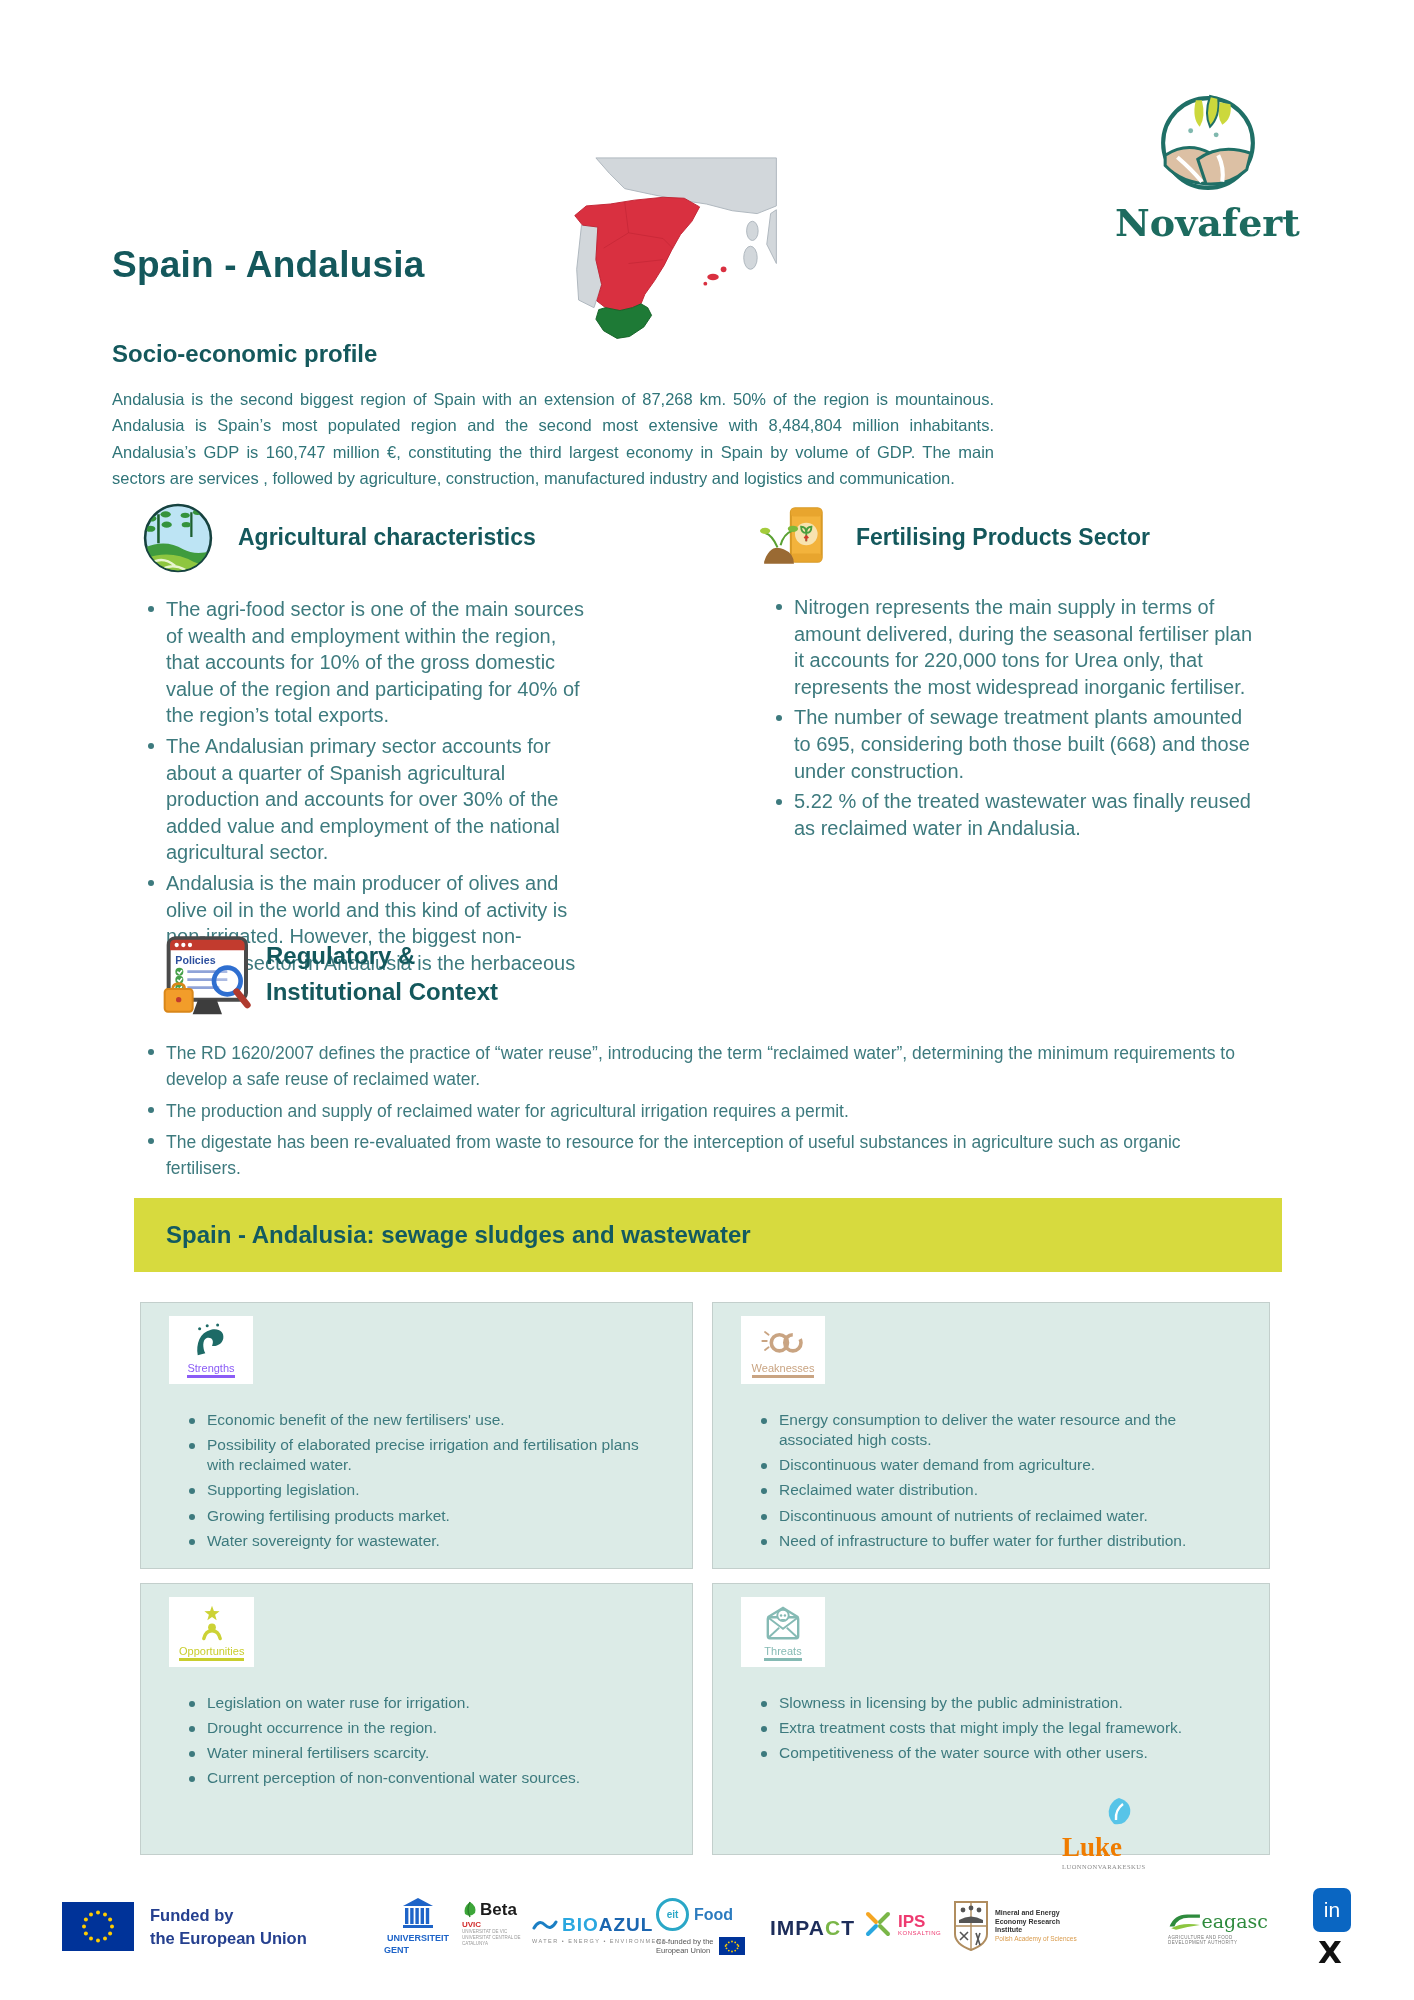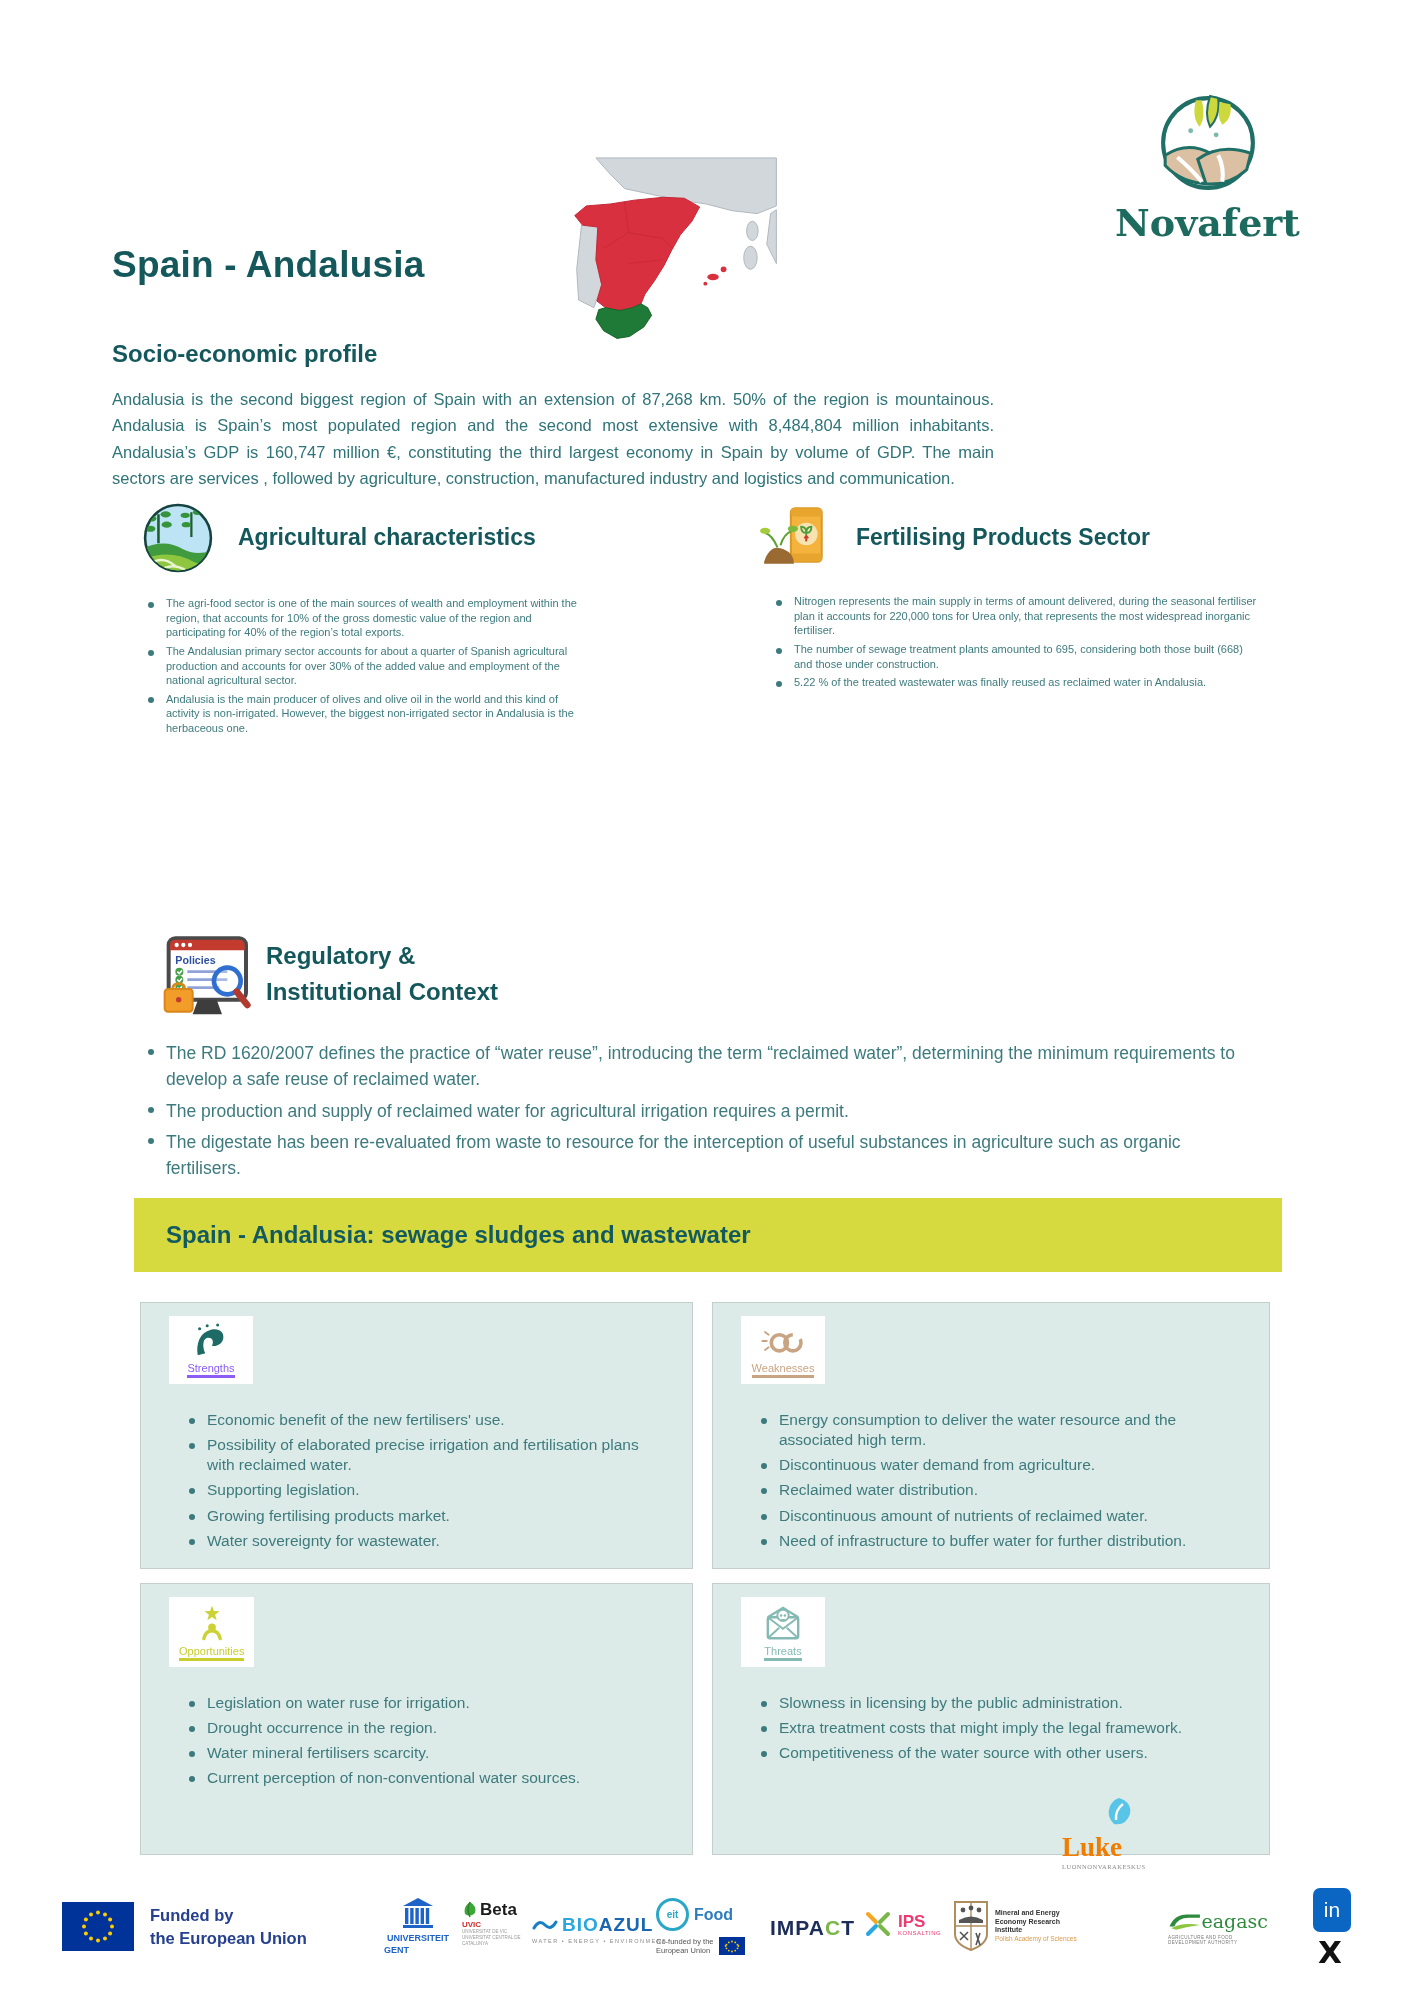--- a/index.html
+++ b/index.html
@@ -11,21 +11,21 @@
   .h1 { font-size:37px; font-weight:800; color:#14585c; letter-spacing:.2px; }
   .h2 { font-size:24px; font-weight:800; color:#14585c; }
   .h3 { font-size:23px; font-weight:800; color:#14585c; }
   .para { font-size:16.5px; line-height:1.6; text-align:justify; color:#2f7478; }
 
   
   ul.bullets { list-style:none; margin:0; padding:0; color:#3d7a7e; }
   ul.bullets li { position:relative; padding-left:26px; }
   ul.bullets li::before { content:""; position:absolute; left:8px; top:.52em;
       width:6px; height:6px; border-radius:50%; background:currentColor; }
-  ul.cols li { font-size:11px; line-height:1.33; margin-bottom:4px; }
+  ul.cols li { font-size:20px; line-height:1.33; margin-bottom:4px; }
   ul.reg  li { font-size:17.5px; line-height:1.5; margin-bottom:5px; }
   ul.swotl li { font-size:15.5px; line-height:1.3; margin-bottom:5px; }
 
   
   .brand { text-align:center; }
   .brand-name { font-family:"DejaVu Serif", serif; font-weight:bold; font-size:38px; color:#1d6b5f; margin-top:2px; }
 
   
   .banner { background:#d7da3e; display:flex; align-items:center; }
   .banner-title { padding-left:32px; font-size:24px; font-weight:800; color:#135a60; }
@@ -230,21 +230,21 @@
         <circle cx="35" cy="22" r="9" fill="none" stroke="#c9a482" stroke-width="4" stroke-dasharray="42 10"></circle>
         <g stroke="#c9a482" stroke-width="2" stroke-linecap="round">
           <path d="M4,10 L8,13"></path>
             <path d="M1,20 L6,20"></path>
             <path d="M4,30 L8,27"></path>
         </g>
       </svg>
       <div class="tile-label">Weaknesses</div>
     </div>
     <ul class="bullets swotl">
-        <li>Energy consumption to deliver the water resource and the associated high term.</li>
+        <li>Energy consumption to deliver the water resource and the associated high costs.</li>
         <li>Discontinuous water demand from agriculture.</li>
         <li>Reclaimed water distribution.</li>
         <li>Discontinuous amount of nutrients of reclaimed water.</li>
         <li>Need of infrastructure to buffer water for further distribution.</li>
       </ul>
   </div>
 
   <div class="abs swot-box" style="left:140px; top:1583px; width:553px; height:272px;">
     <div class="icon-tile lbl-opportunities">
       <svg width="40" height="38" viewBox="0 0 44 44">

